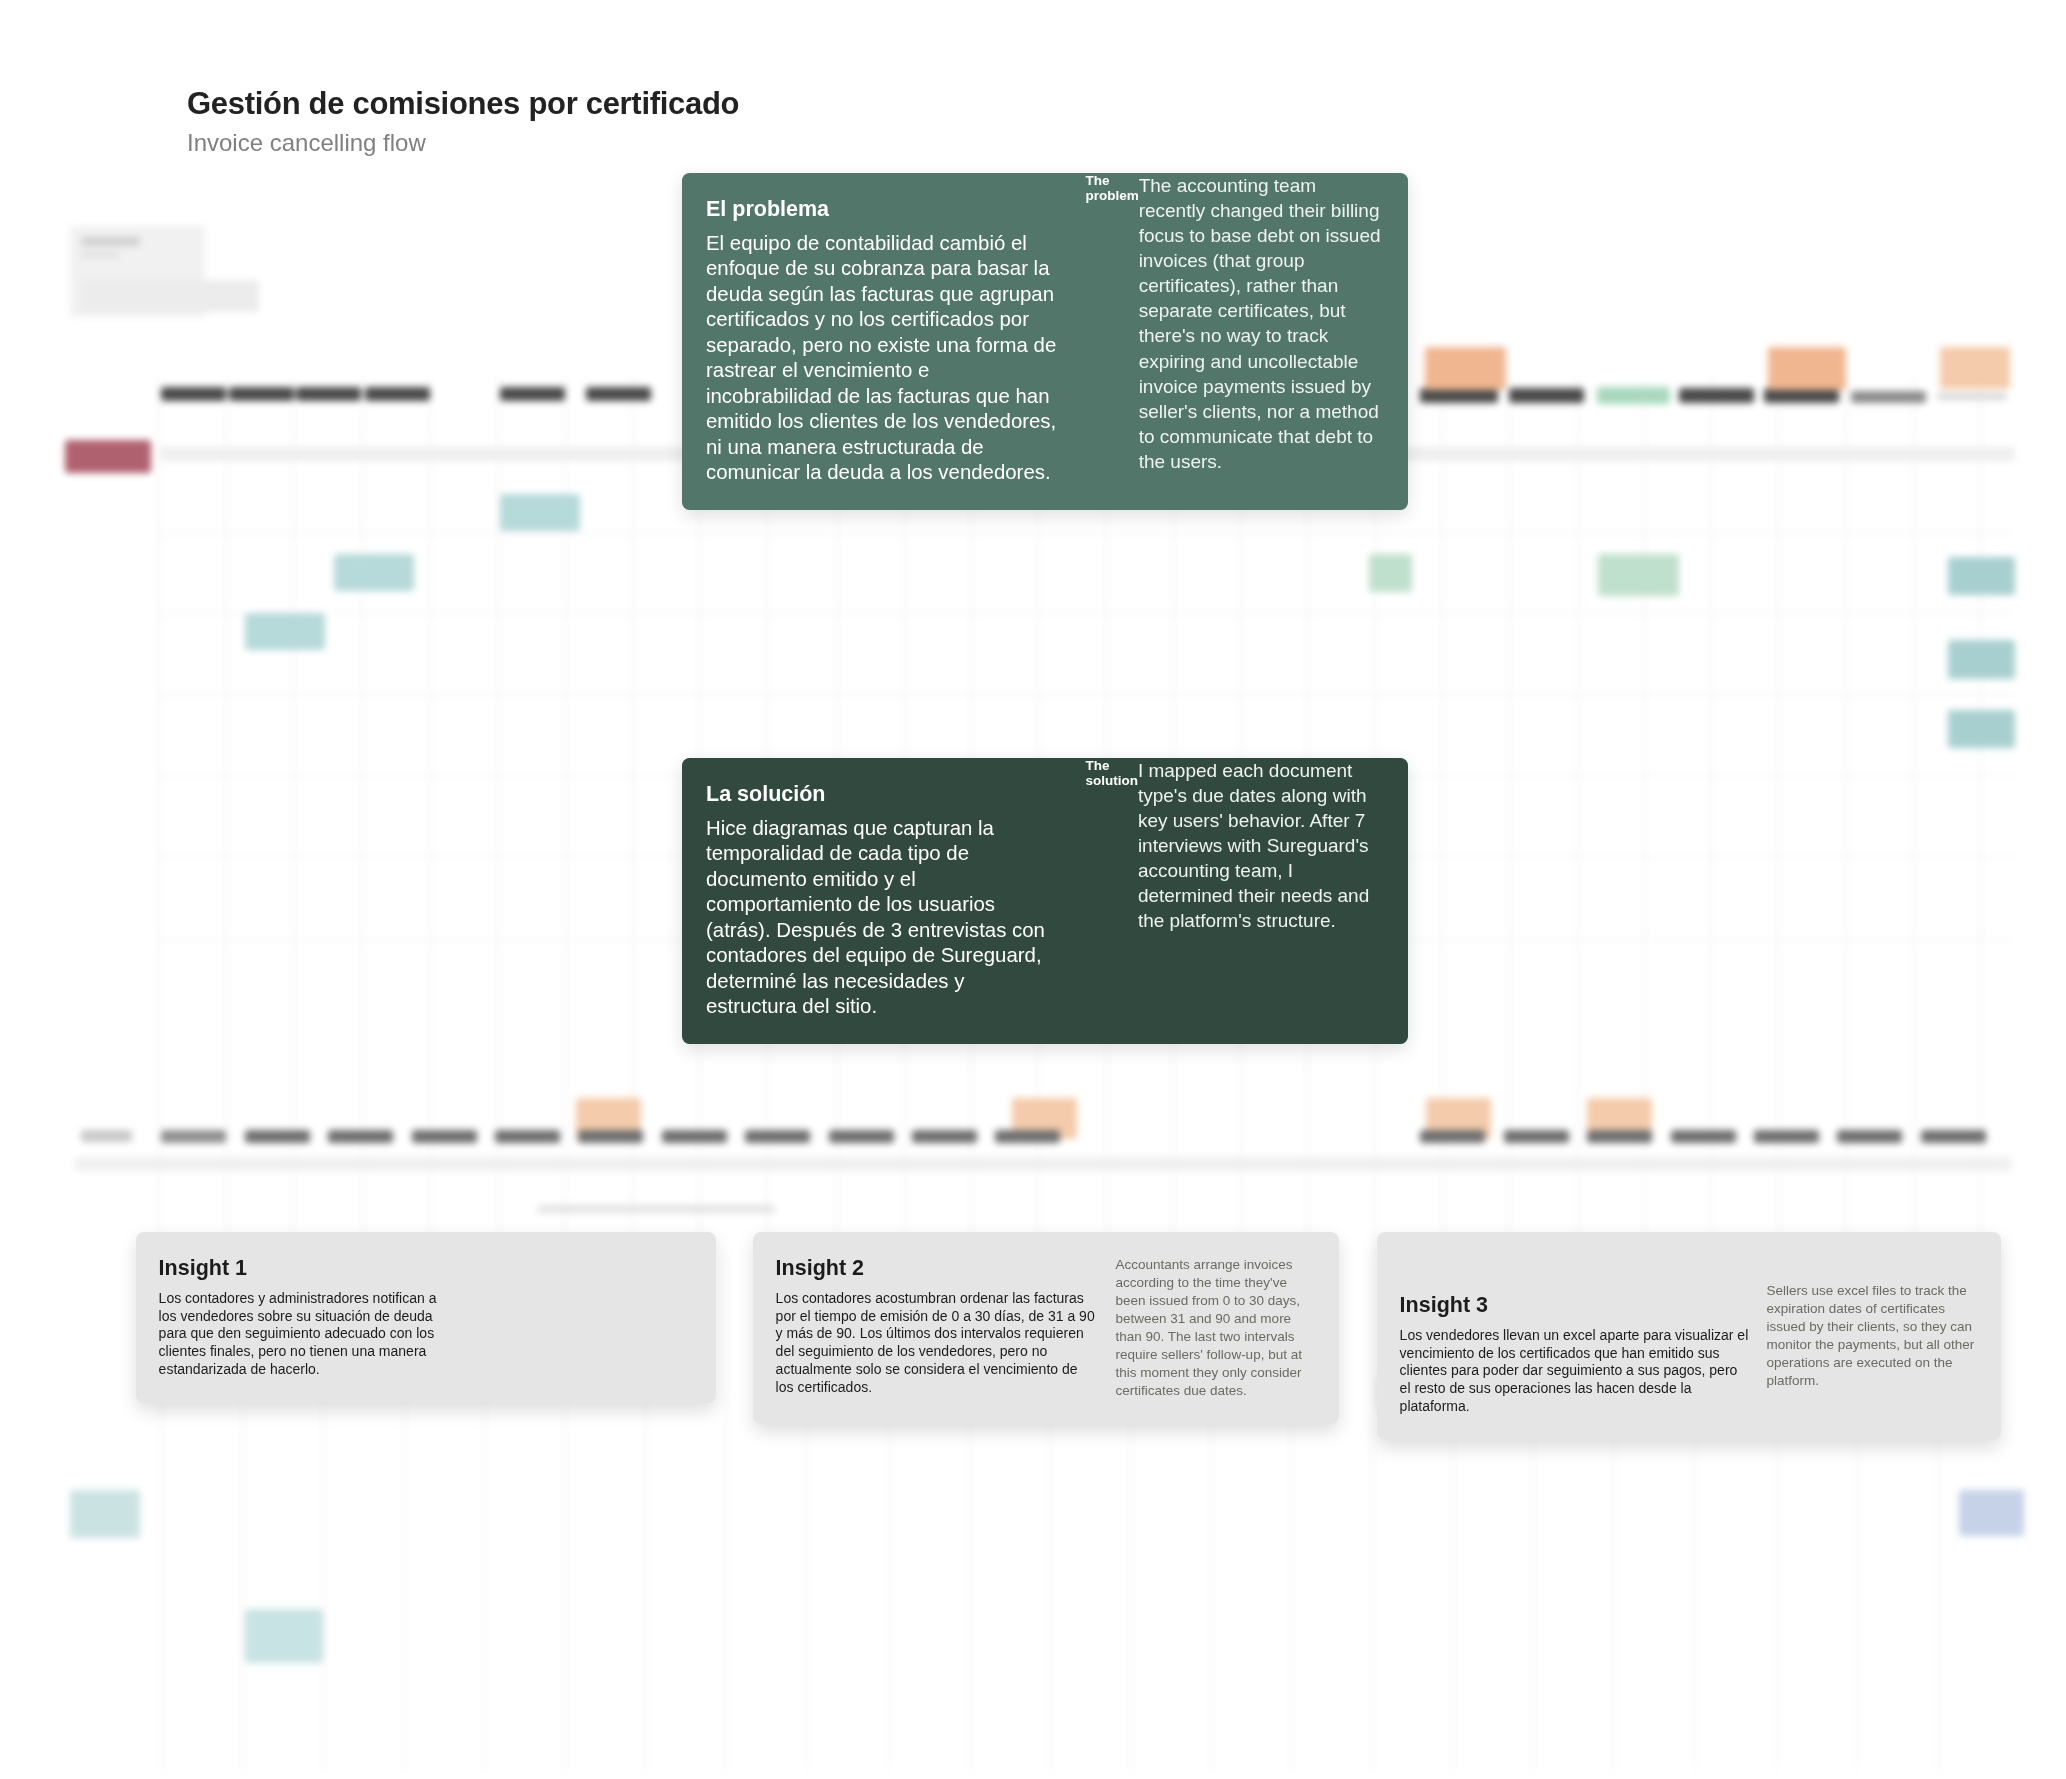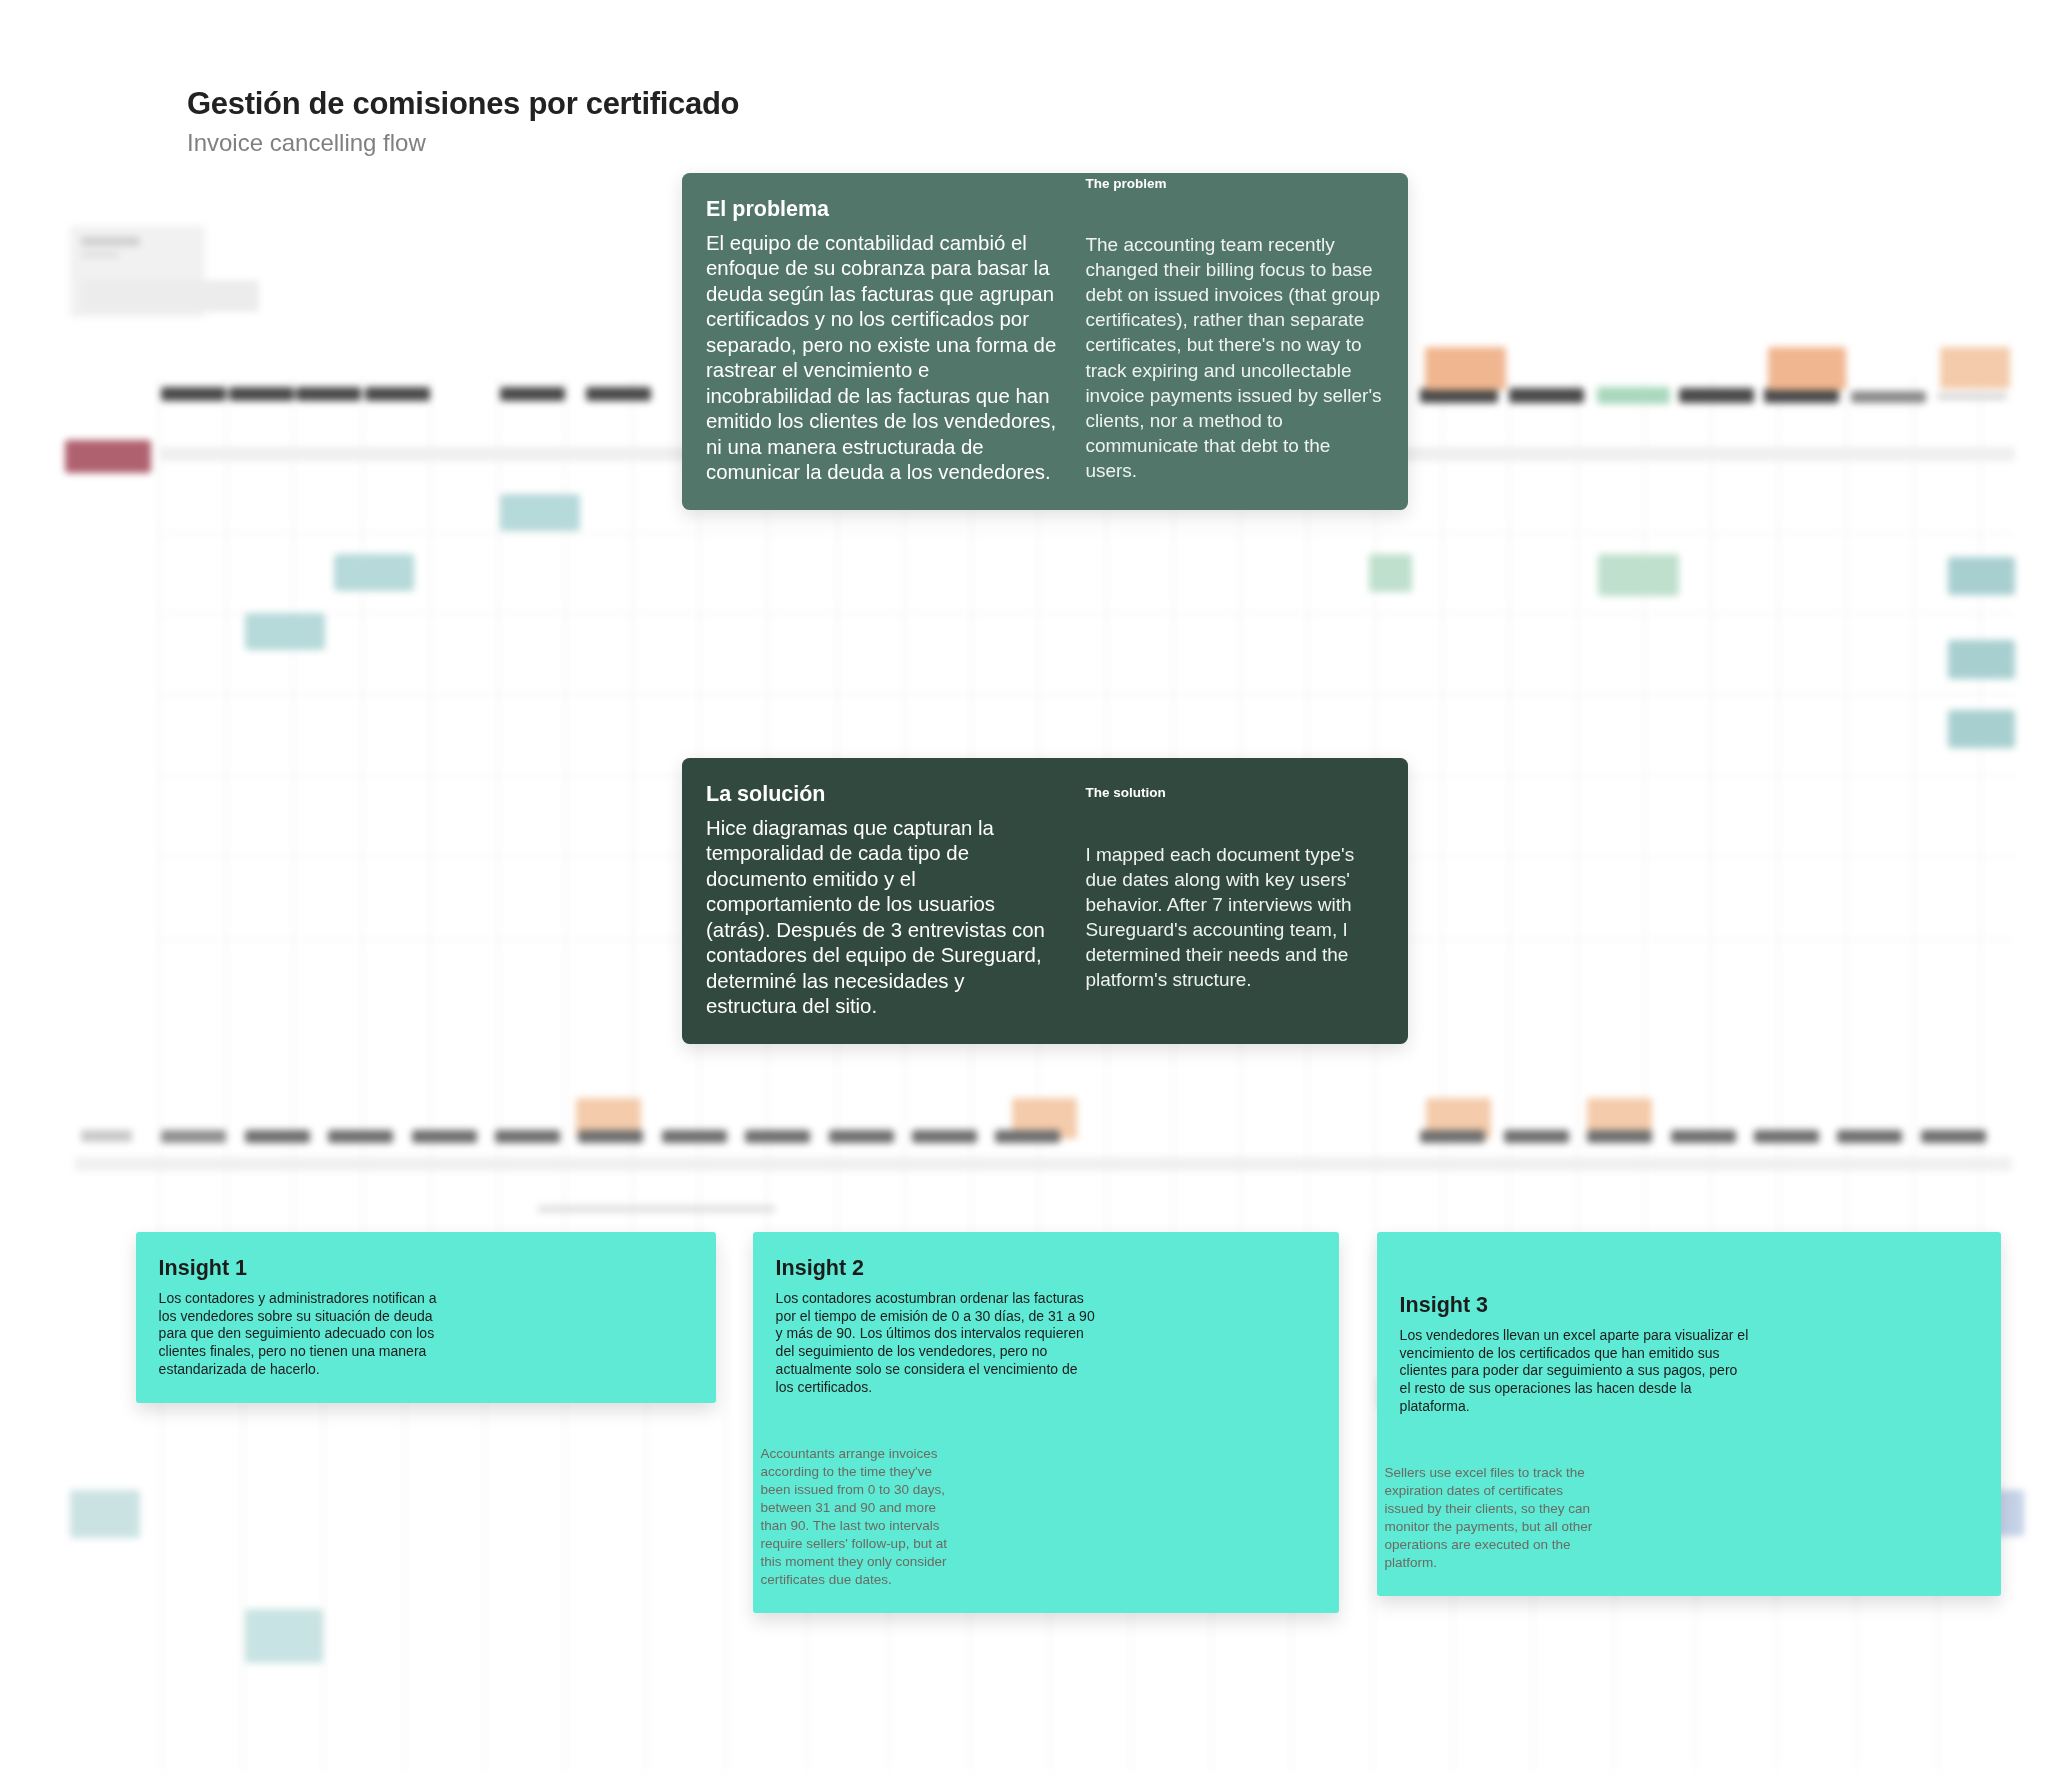--- a/index.html
+++ b/index.html
@@ -45,38 +45,38 @@
     line-height:1.2; white-space:nowrap;
   }
 
   .callout {
     position:absolute; border-radius:7.5px;
     display:flex; flex-direction:row;
     box-shadow: 0 5.4px 18.3px rgba(0,0,0,0.12);
     overflow:hidden;
   }
   .callout .es { padding: 24px 21.5px 24px 24px; }
-  .callout .en { padding: 24px 24px 24px 5.4px; display:flex; flex-direction:column; justify-content:center;gap:35px;}
+  .callout .en { padding: 24px 24px 24px 5.4px; display:flex; flex-direction:row; justify-content:center;}
   .callout h3 { font-size:21.5px; font-weight:700; color:#ffffff; margin-bottom:8.6px; }
   .callout p.es-body { font-size:20.4px; line-height:1.25; color:#ffffff; font-weight:400; }
   .callout h4 { font-size:13.5px; font-weight:700; color:#ffffff; margin-bottom:6.5px; }
   .callout p.en-body { font-size:19px; line-height:1.32; color:#eef3f0; font-weight:400; }
 
   #callout-problem { left:682px; top:173px; width:726px; background:#53766a; }
   #callout-problem .es { width:398px; }
   #callout-problem .en { width:328px; padding-top:0; }
 
   #callout-solution { left:682px; top:758px; width:726px; background:#32493f; }
   #callout-solution .es { width:398px; }
   #callout-solution .en { width:328px; padding-top:0; }
 
   .insight {
-    position:absolute; background:#5eead4; border-radius:3px;
+    position:absolute; background:#e5e5e5; border-radius:8px;
     box-shadow: 0 7.5px 18.3px rgba(0,0,0,0.13);
-    display:flex; flex-direction:column; overflow:hidden;
+    display:flex; flex-direction:row; overflow:hidden;
   }
   .insight .es { padding: 24px 9.7px 24px 22.6px; }
   .insight .en { padding: 24px 20.4px 24px 7.5px; display:flex; flex-direction:column; justify-content:center; }
   .insight h3 { font-size:21.5px; font-weight:700; color:#1c1c1c; margin-bottom:8.6px; }
   .insight p.es-body { font-size:14px; line-height:1.28; color:#1c1c1c; }
   .insight p.en-body { font-size:13.5px; line-height:1.33; color:#6b6b63; }
 
   #insight-1 { left:136px; top:1232px; width:580px; }
   #insight-1 .es { width:323px; }
   #insight-1 .en { width:257px; }

